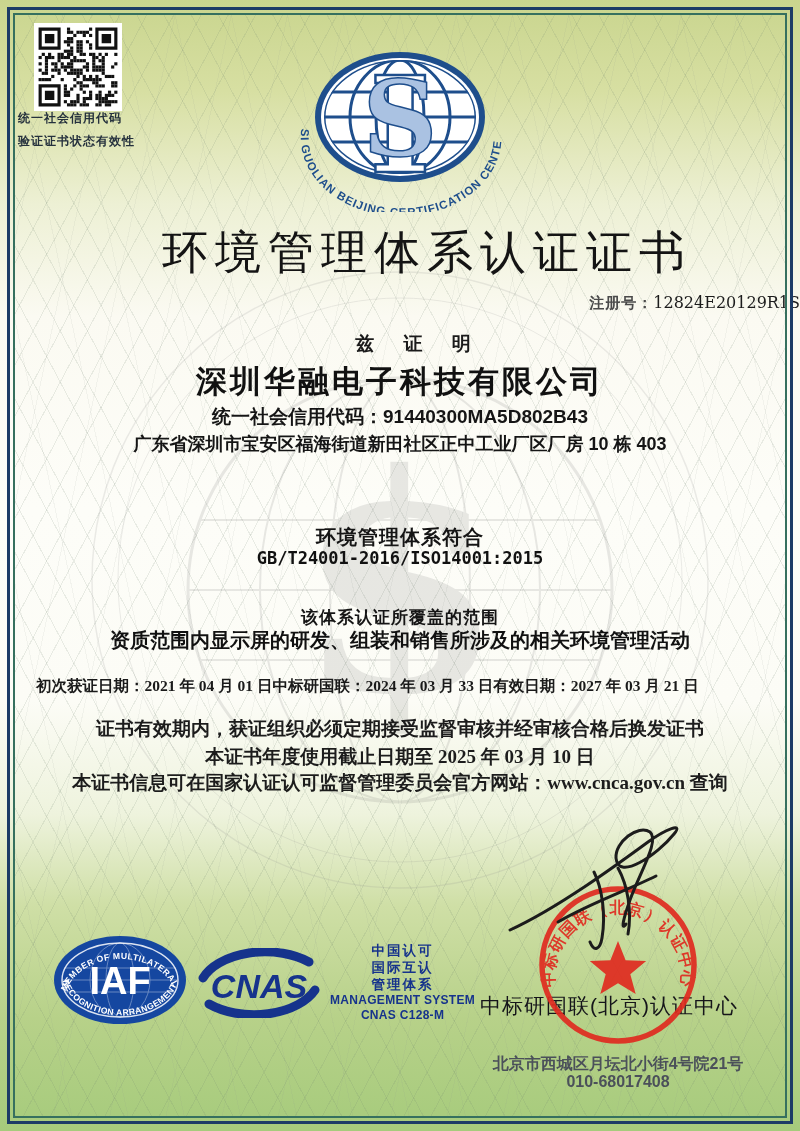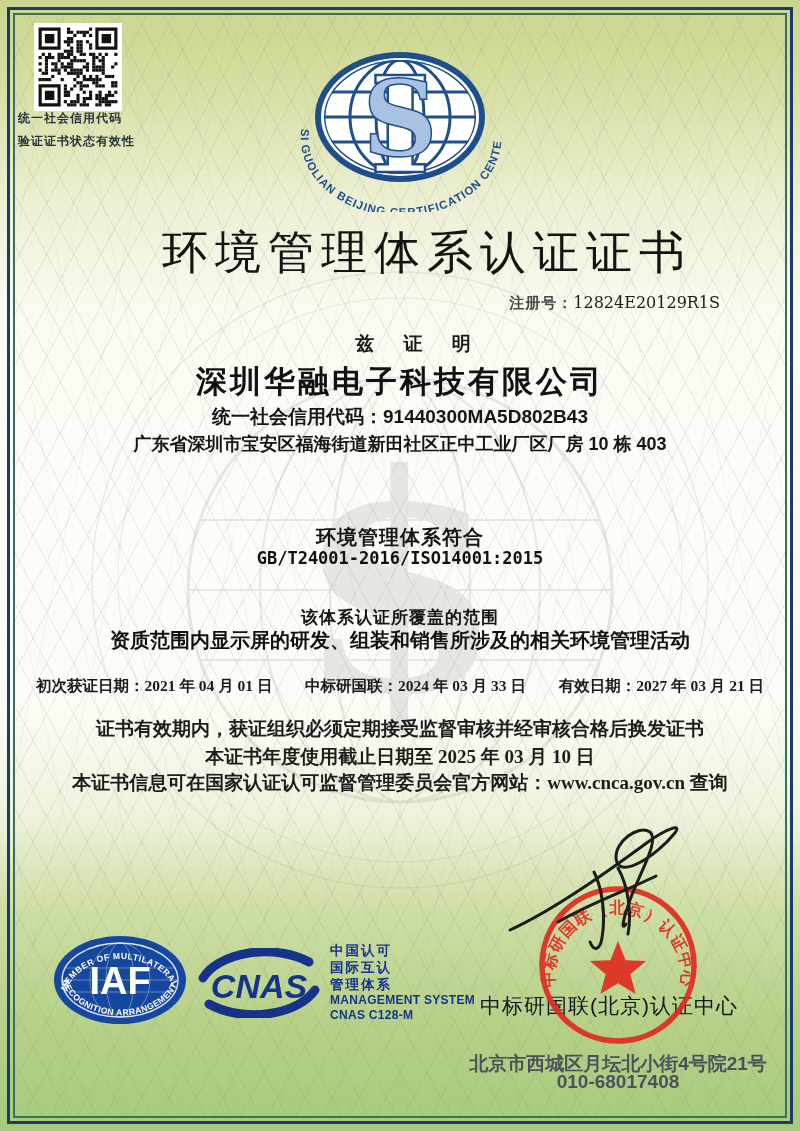--- a/index.html
+++ b/index.html
@@ -19,42 +19,42 @@
     background-image:
       repeating-linear-gradient(62deg, rgba(110,130,110,.14) 0 1px, transparent 1px 24px),
       repeating-linear-gradient(-62deg, rgba(110,130,110,.14) 0 1px, transparent 1px 24px),
       repeating-linear-gradient(78deg, rgba(140,150,140,.09) 0 1px, transparent 1px 55px),
       repeating-linear-gradient(-78deg, rgba(140,150,140,.09) 0 1px, transparent 1px 55px);
   }
   .watermark{left:50px;top:260px;opacity:.16;z-index:0;pointer-events:none;}
   .ctr{width:100%;text-align:center;left:0;}
   .qr-text{left:18px;width:170px;font-size:12px;letter-spacing:1px;color:#25313d;font-weight:600;}
   .title{top:222px;font-size:46px;font-weight:normal;letter-spacing:7px;color:#141414;z-index:2;padding-left:27px;}
-  .reg-line{top:293px;width:100%;text-align:right;padding-right:80px;box-sizing:border-box;z-index:2;}
+  .reg-line{top:293px;width:100%;text-align:right;box-sizing:border-box;z-index:2;}
   .reg-label{font-size:15px;font-weight:bold;color:#4a4a4a;letter-spacing:1px;}
   .reg-number{font-family:"DejaVu Serif",serif;font-size:16px;color:#1c1c1c;}
   .certify{top:331px;font-size:19px;letter-spacing:12px;color:#1a1a1a;font-weight:600;padding-left:19px;}
   .company{top:361px;font-size:31px;font-weight:bold;letter-spacing:3px;color:#111;}
   .credit{top:404px;font-size:19px;font-weight:bold;color:#151515;}
   .address{top:432px;font-size:18px;font-weight:bold;color:#151515;}
   .conform{top:524px;font-size:20px;font-weight:bold;color:#151515;letter-spacing:1px;}
   .standard{top:548px;font-family:"DejaVu Sans Mono",monospace;font-size:17px;font-weight:bold;color:#111;}
   .scope-label{top:606px;font-size:17px;font-weight:bold;color:#151515;letter-spacing:1px;}
   .scope{top:627px;font-size:20px;font-weight:bold;color:#111;}
-  .dates{top:676px;left:0;width:100%;display:flex;justify-content:space-between;
+  .dates{top:676px;left:0;width:100%;display:flex;
          padding:0 36px;box-sizing:border-box;
          font-family:"Liberation Serif",serif;font-size:15.5px;font-weight:bold;color:#1a1a1a;}
   .note{font-family:"Liberation Serif",serif;font-size:19px;font-weight:bold;color:#1c1c1c;}
   .n1{top:716px;} .n2{top:744px;} .n3{top:770px;}
-  .cnas-text{left:330px;top:942px;color:#16338c;z-index:2;}
+  .cnas-text{left:330px;top:942px;color:#16338c;z-index:2;text-align:center;}
   .cnas-text .zh{font-size:13.5px;font-weight:bold;line-height:17px;letter-spacing:2px;}
   .cnas-text .en{font-size:12px;font-weight:bold;line-height:15px;letter-spacing:.3px;}
   .org-name{left:480px;top:992px;font-size:21px;color:#15151a;letter-spacing:1px;z-index:3;}
   .footer-addr{left:468px;top:1055px;width:300px;text-align:center;
-               font-size:19px;font-weight:bold;color:#4b505a;line-height:18px;z-index:2;}
+               font-size:16px;font-weight:bold;color:#4b505a;line-height:18px;z-index:2;}
   svg{display:block;}
   .logo-svg{left:293px;top:44px;z-index:2;}
   .iaf-svg{left:52px;top:932px;z-index:2;}
   .cnas-svg{left:197px;top:948px;z-index:2;}
   .stamp-svg{left:538px;top:885px;z-index:3;}
   .sig-svg{left:498px;top:812px;z-index:4;}
   .qr-svg{left:34px;top:23px;z-index:2;background:#fff;padding:3px;}
 </style>
 </head>
 <body>

